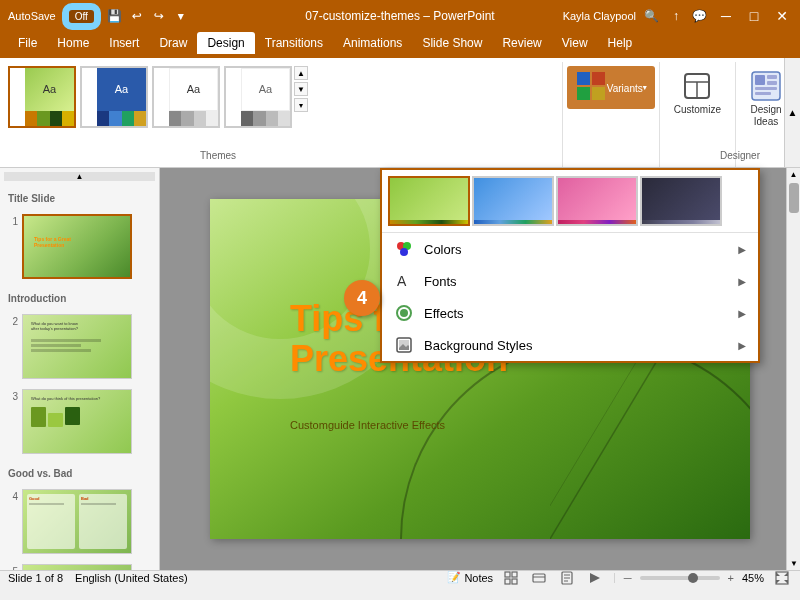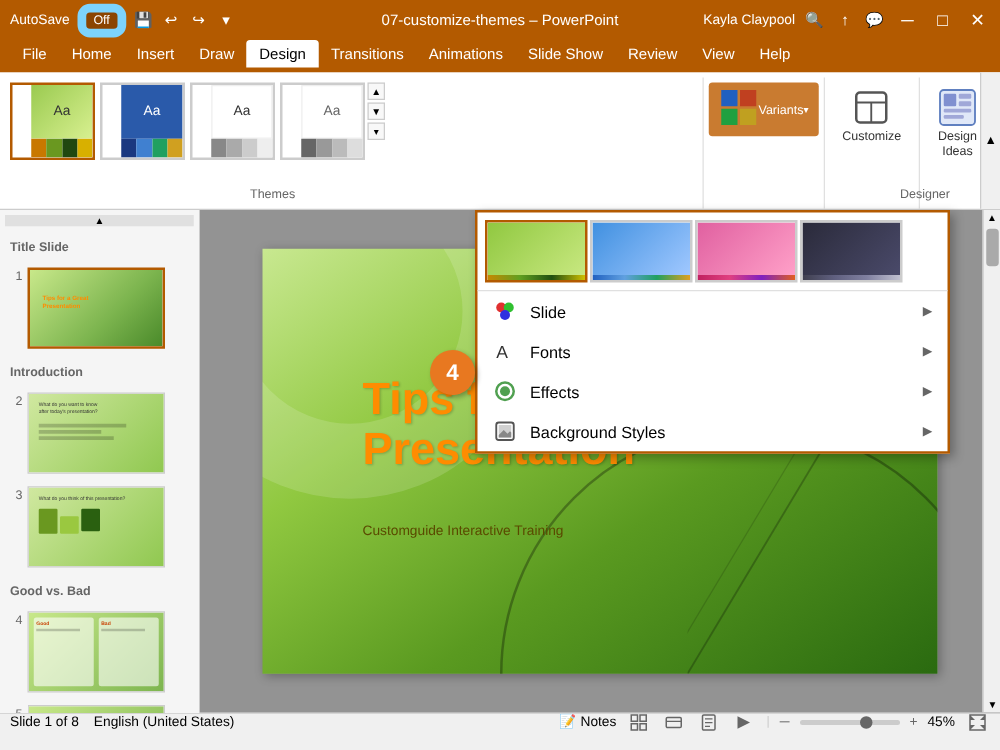--- a/index.html
+++ b/index.html
@@ -593,21 +593,21 @@
       <div class="slide-curve-2"></div>
 
       <svg style="position:absolute;right:0;bottom:0;width:200px;height:300px;">
         <line x1="180" y1="0" x2="0" y2="300" stroke="rgba(0,0,0,0.25)" stroke-width="1.5"></line>
         <line x1="160" y1="0" x2="-20" y2="300" stroke="rgba(0,0,0,0.15)" stroke-width="1"></line>
       </svg>
       <div class="slide-title-text">
         <span>Tips for a Great</span><br>
         <span>Presentation</span>
       </div>
-      <div class="slide-subtitle">Customguide Interactive Training</div>
+      <div class="slide-subtitle">Customguide Interactive Effects</div>
     </div>
 
     <div style="position:absolute;right:0;top:0;width:14px;height:100%;background:#f0f0f0;border-left:1px solid #ccc;">
       <div style="width:10px;margin:2px auto;font-size:8px;text-align:center;cursor:pointer;">▲</div>
       <div style="width:10px;height:30px;background:#aaa;border-radius:3px;margin:4px auto;"></div>
       <div style="position:absolute;bottom:2px;width:14px;font-size:8px;text-align:center;cursor:pointer;">▼</div>
     </div>
   </div>
 </div>
 
@@ -631,21 +631,21 @@
     </div>
   </div>
   <div class="dropdown-item">
     <div class="dropdown-item-icon">
       <svg width="18" height="18" viewBox="0 0 18 18">
         <circle cx="6" cy="6" r="4" fill="#e03030"></circle>
         <circle cx="12" cy="6" r="4" fill="#30c030"></circle>
         <circle cx="9" cy="12" r="4" fill="#3030e0"></circle>
       </svg>
     </div>
-    <span class="dropdown-item-label">Slide</span>
+    <span class="dropdown-item-label">Colors</span>
     <span class="dropdown-item-arrow">▶</span>
   </div>
   <div class="dropdown-item">
     <div class="dropdown-item-icon">
       <svg width="18" height="18" viewBox="0 0 18 18">
         <text x="2" y="14" font-size="14" fill="#333" font-family="serif">A</text>
       </svg>
     </div>
     <span class="dropdown-item-label">Fonts</span>
     <span class="dropdown-item-arrow">▶</span>

